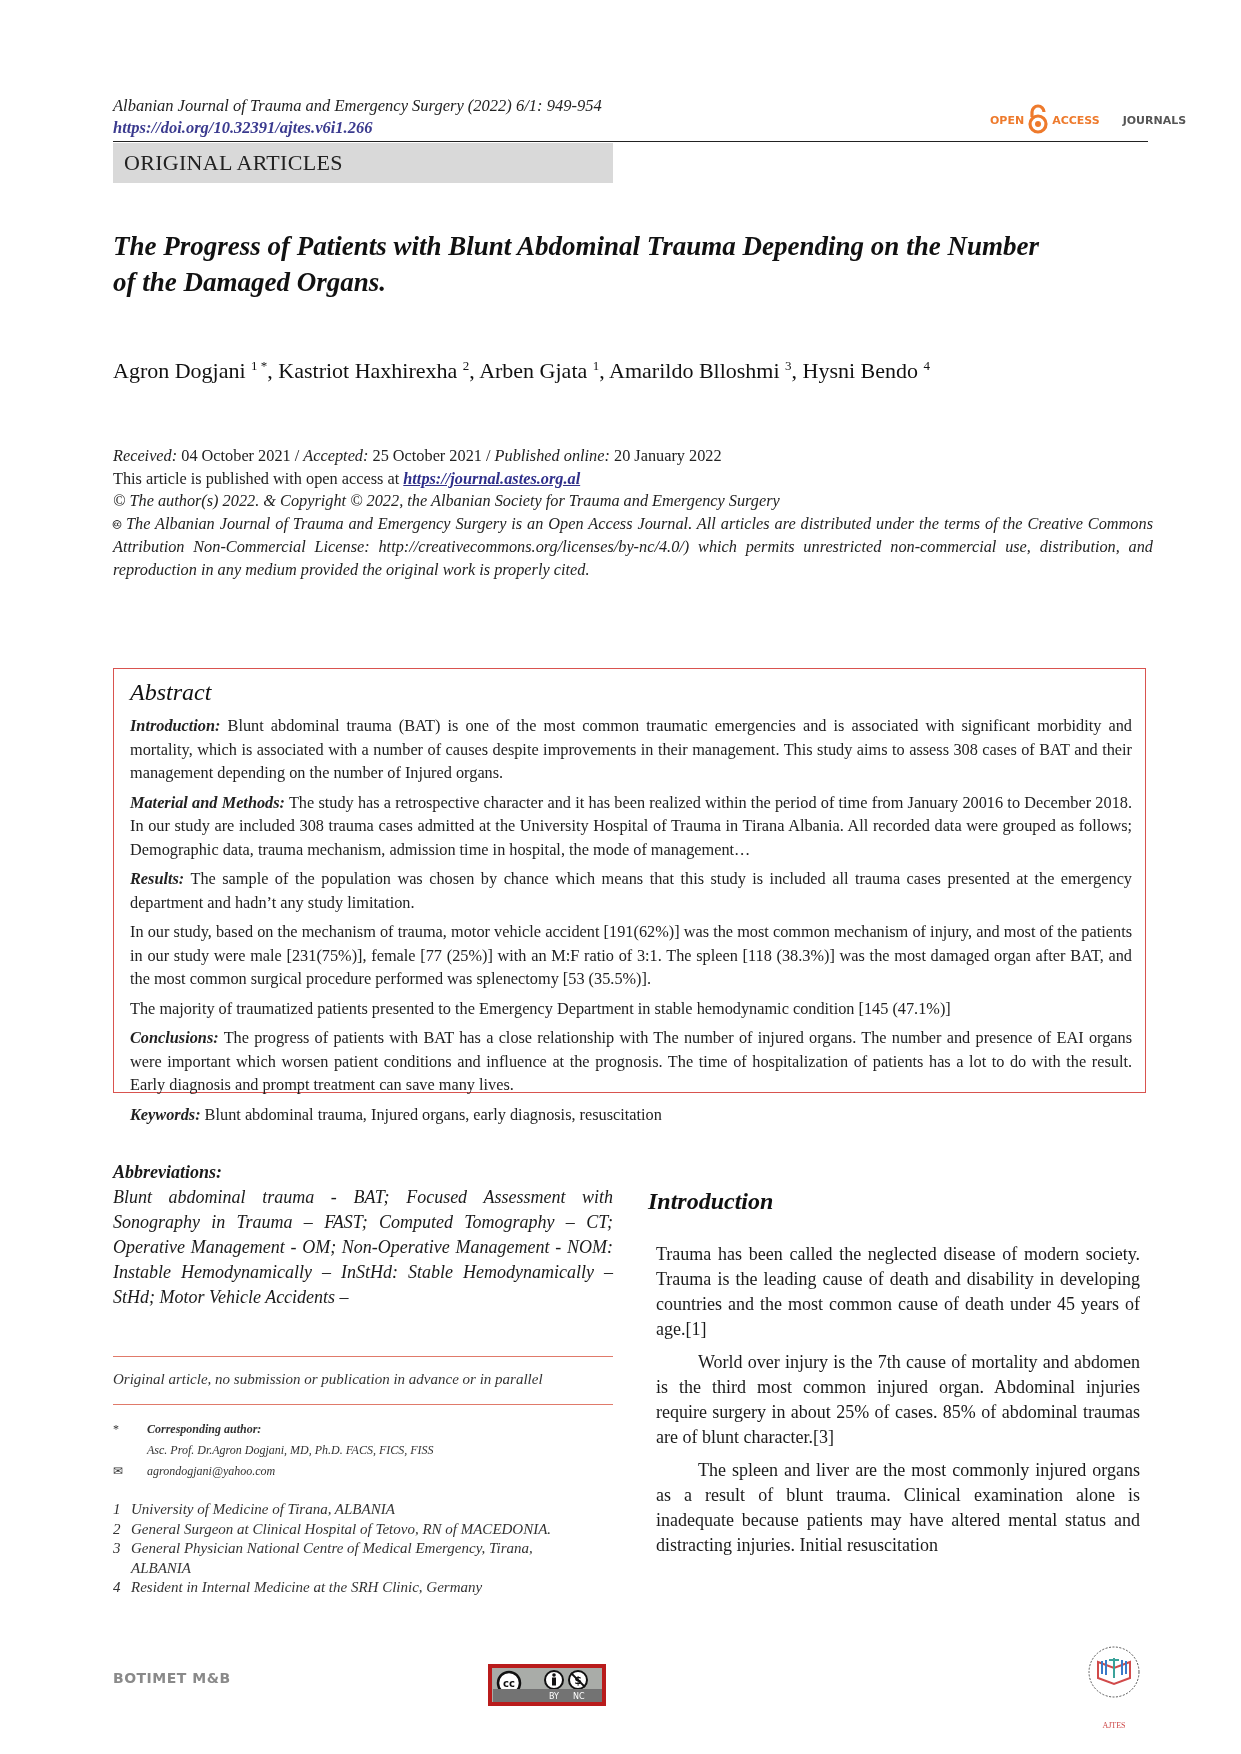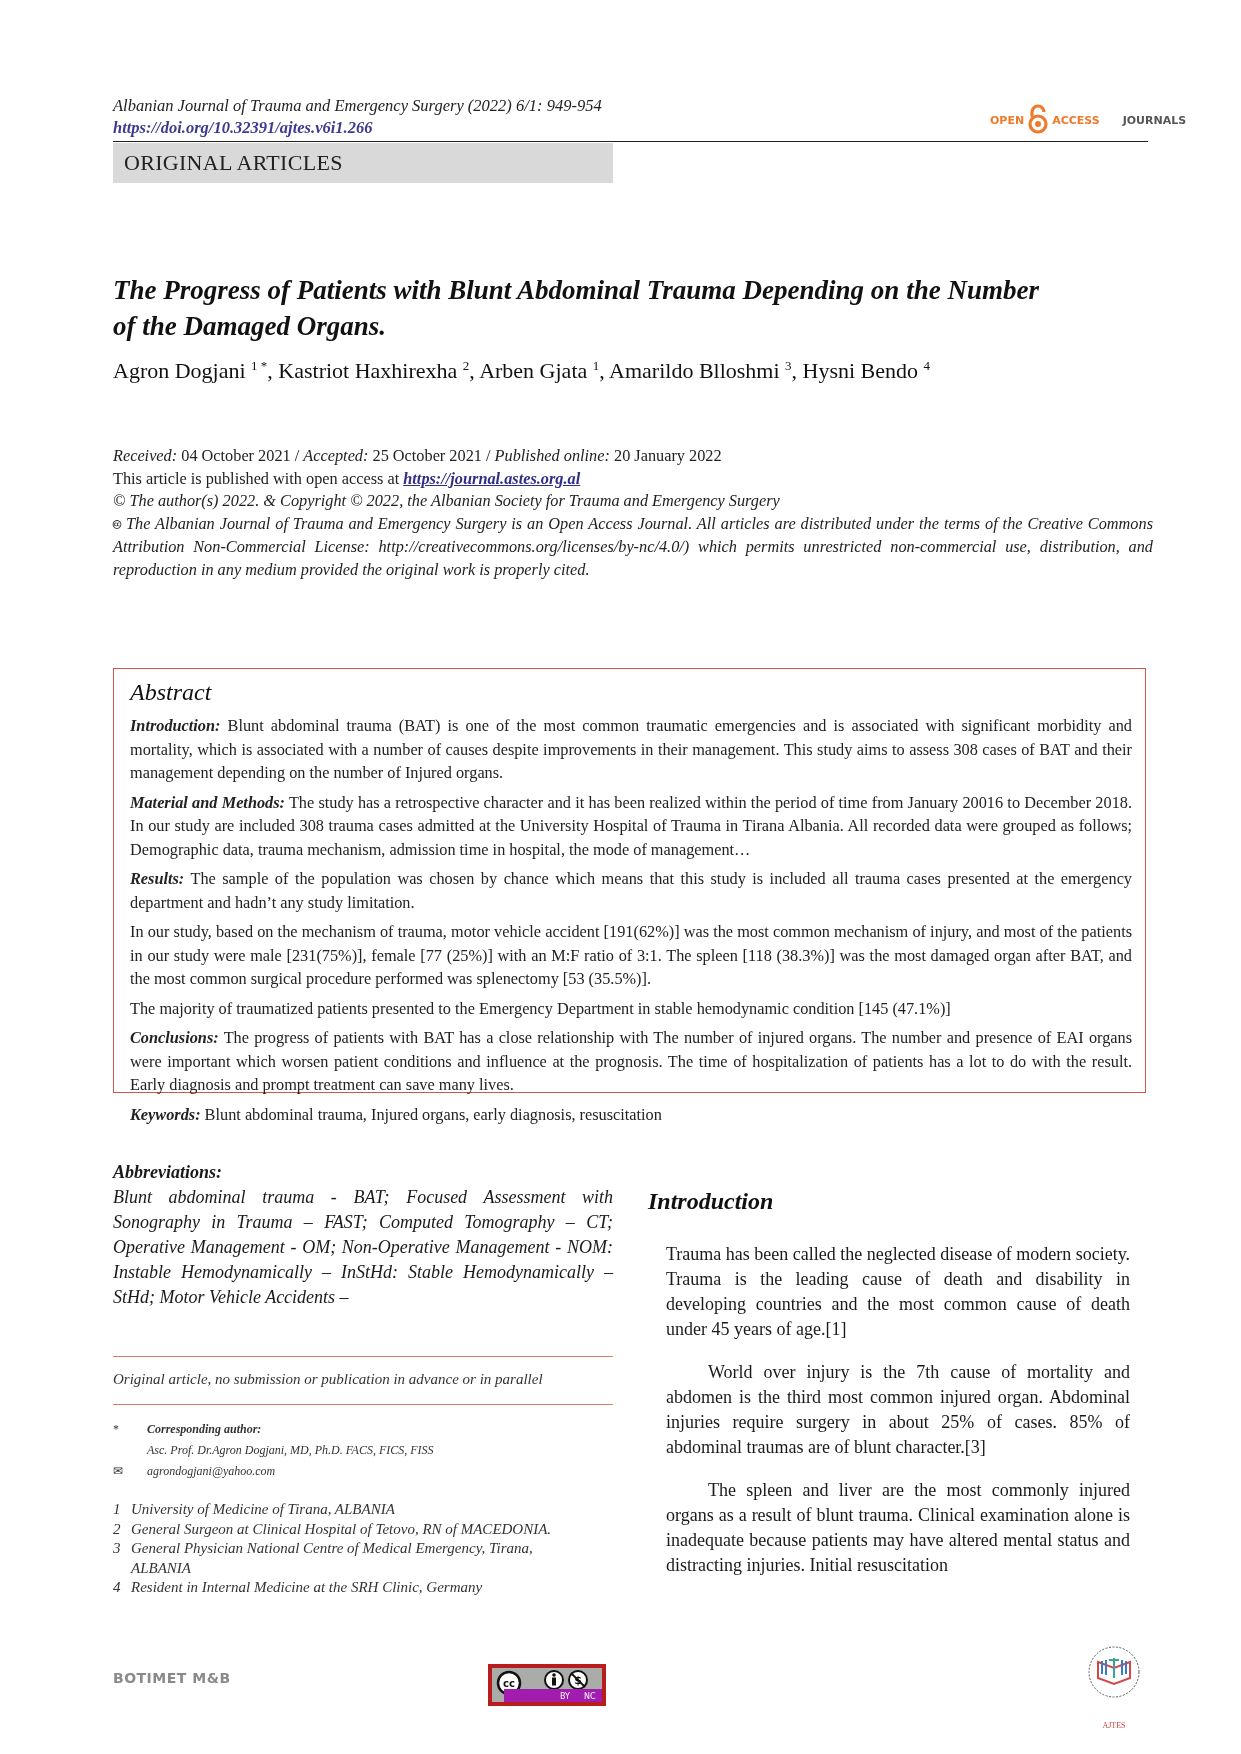--- a/index.html
+++ b/index.html
@@ -13,21 +13,21 @@
   .header-rule { left: 113px; top: 141px; width: 1035px; height: 0; border-top: 1.5px solid #222; }
   .oa-logo { left: 990px; top: 104px; display: flex; align-items: center; gap: 3px;
              font-family: "DejaVu Sans", sans-serif; font-weight: bold; font-size: 11px; }
   .oa-open, .oa-access { color: #ee7a2c; }
   .oa-journals { color: #555; font-weight: bold; padding-left: 20px; }
   .section-box { left: 113px; top: 143px; width: 500px; height: 40px; background: #d9d9d9; }
   .section-label { left: 124px; top: 150px; font-size: 22px; letter-spacing: 0.3px; color: #222; }
 
   
   .title { left: 113px; top: 228px; width: 1040px; font-size: 27px; font-weight: bold; font-style: italic;
-           line-height: 36px; color: #111; margin-top: 44px; }
+           line-height: 36px; color: #111; }
   .authors { left: 113px; top: 358px; font-size: 22px; color: #111; }
   .authors sup { font-size: 13px; }
 
   
   .meta { left: 113px; top: 445px; width: 1040px; font-size: 16.3px; line-height: 22.5px; color: #222; }
   .meta i { font-style: italic; }
   .meta .link { color: #2e2e8a; font-weight: bold; font-style: italic; text-decoration: underline; }
   .meta .lic { font-style: italic; text-align: justify; }
 
   
@@ -48,29 +48,29 @@
   .note { font-size: 15px; font-style: italic; color: #333; }
   .corr { font-size: 12px; line-height: 21px; color: #333; }
   .corr .sym { display: inline-block; width: 34px; }
   .corr .bold { font-weight: bold; font-style: italic; }
   .corr i { font-style: italic; }
   .aff { font-size: 15px; font-style: italic; line-height: 19.5px; color: #333; }
   .aff .num { display: inline-block; width: 18px; }
   .aff .indent { padding-left: 18px; }
 
   .intro-heading { font-size: 24px; font-weight: bold; font-style: italic; color: #111; line-height: 30px; }
-  .body-text { font-size: 18px; line-height: 25px; text-align: justify; margin: 18px; }
+  .body-text { font-size: 18px; line-height: 25px; text-align: justify; margin: 8px; }
   .body-text.indent { text-indent: 42px; }
 
   
   .publisher { left: 113px; top: 1670px; font-family: "DejaVu Sans", sans-serif; font-weight: bold;
                font-size: 14px; color: #8a8a8a; letter-spacing: 0.5px; }
   .cc-badge { left: 488px; top: 1664px; width: 118px; height: 42px; background: #a9aca8;
               border: 4px solid #b91c1c; box-sizing: border-box; }
-  .cc-bottom { position: absolute; left: 12px; right: 0; bottom: 0; height: 13px; background: #a21caf; }
+  .cc-bottom { position: absolute; left: 1px; right: 0; bottom: 0; height: 13px; background: #737373; }
   .cc-text { position: absolute; bottom: 1px; font-family: "DejaVu Sans", sans-serif; font-size: 8px; color: #fff; }
   .ajtes-logo { left: 1086px; top: 1644px; width: 56px; height: 56px; }
 </style>
 </head>
 <body>
 
 <div class="abs journal-line">Albanian Journal of Trauma and Emergency Surgery (2022) 6/1: 949-954</div>
 <div class="abs doi-line">https://doi.org/10.32391/ajtes.v6i1.266</div>
 
 <div class="abs oa-logo">

